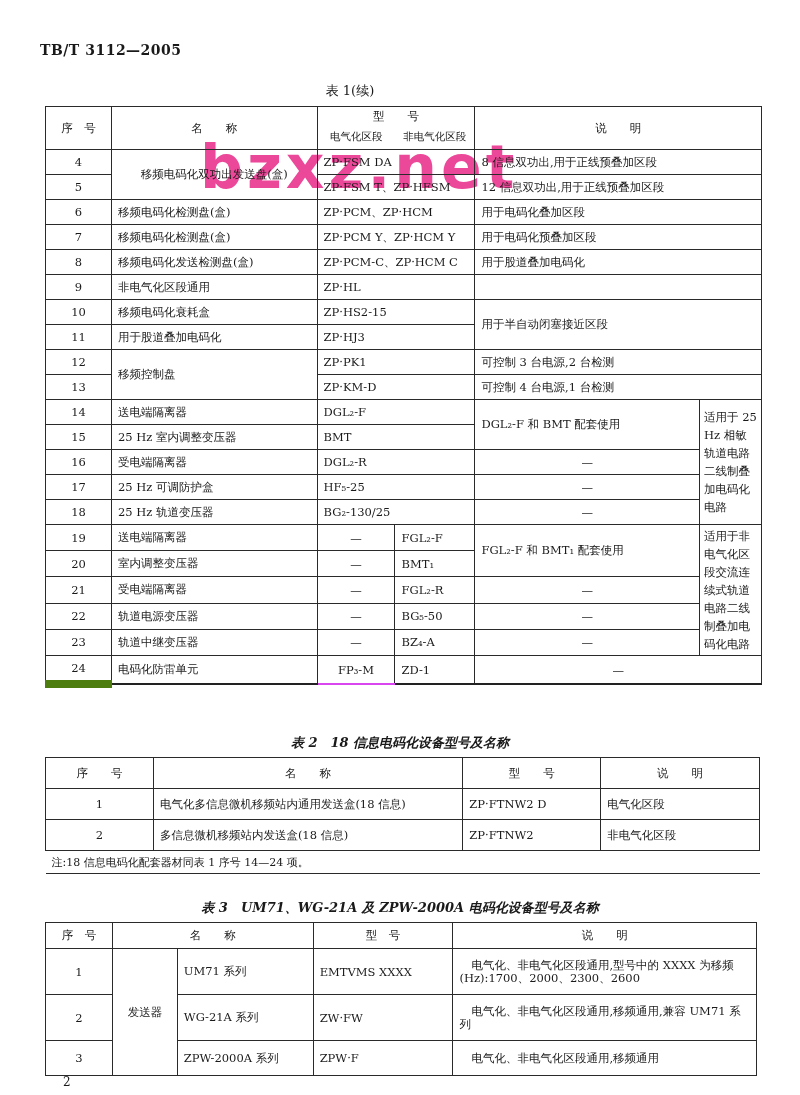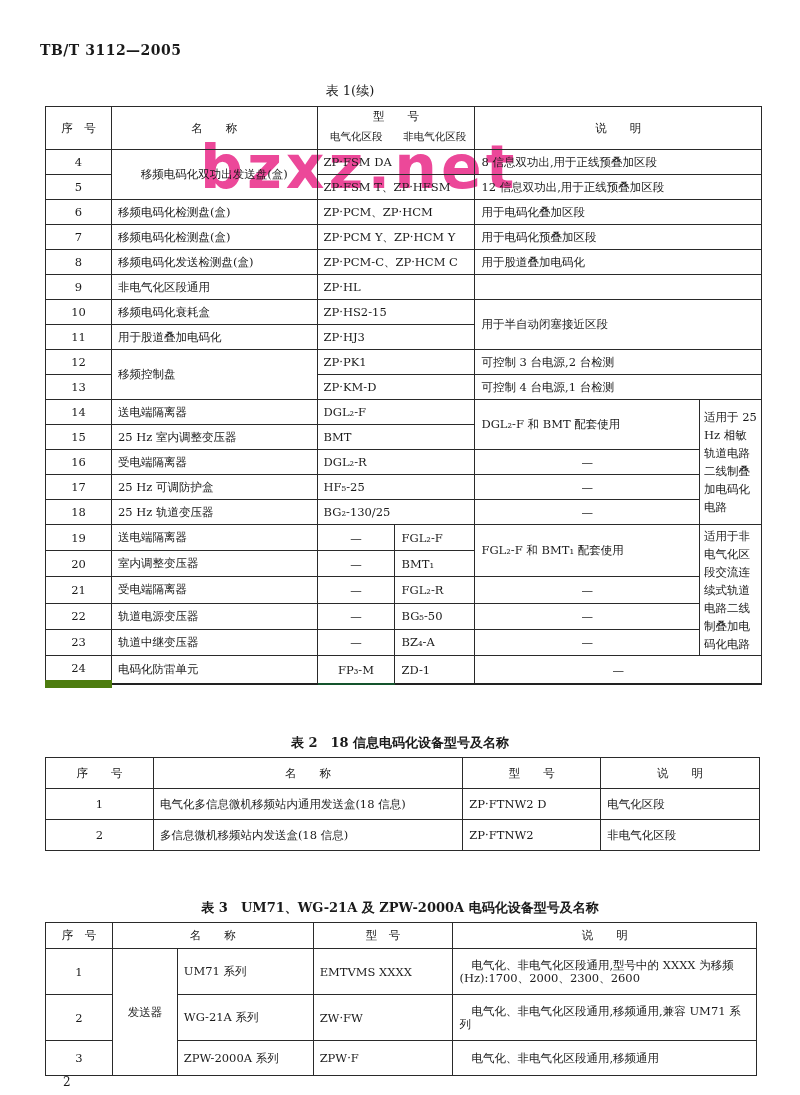--- a/index.html
+++ b/index.html
@@ -2,21 +2,21 @@
 <html><head>
 <meta charset="utf-8">
 <style>
   html, body { margin: 0; padding: 0; background: #ffffff; }
   body {
     width: 800px; height: 1095px; position: relative; overflow: hidden;
     font-family: "DejaVu Serif", "Liberation Serif", serif; color: #1a1a1a;
   }
   .std-code { position: absolute; left: 40px; top: 42px; font-size: 14px; font-weight: bold; letter-spacing: 0.5px; }
   .cap { position: absolute; font-size: 13px; text-align: center; }
-  .cap.bold { font-weight: bold; }
+  .cap.bold { font-weight: bold; font-style: italic; }
   .watermark { position: absolute; left: 200px; top: 132px; font-family: "DejaVu Sans", sans-serif; font-size: 60px; font-weight: bold; color: #ec4899; letter-spacing: 4px; z-index: 0; }
   table { position: absolute; border-collapse: collapse; font-size: 11.5px; z-index: 1; background: transparent; }
   td, th { border: 1px solid #2a2a2a; padding: 0 6px; font-weight: normal; }
   .t1 { left: 45px; top: 106px; width: 717px; }
   .t1 td { height: 24px; }
   .c { text-align: center; }
   .l { text-align: left; }
   .vnote { font-size: 11.5px; line-height: 18px; text-align: left; padding: 2px 4px; width: 52px; }
   .t2 { left: 45px; top: 757px; width: 715px; }
   .t2 td { height: 30px; }
@@ -179,21 +179,21 @@
     <td class="c">23</td>
     <td class="l">轨道中继变压器</td>
     <td class="c">—</td>
     <td class="l">BZ₄-A</td>
     <td class="c">—</td>
   </tr>
 
   <tr>
     <td class="c" style="border-bottom:8px solid #4d7c0f">24</td>
     <td class="l" style="border-bottom:2px solid #222">电码化防雷单元</td>
-    <td class="c" style="border-bottom:2px solid #14532d">FP₃-M</td>
+    <td class="c" style="border-bottom:2px solid #d946ef">FP₃-M</td>
     <td class="l" style="border-bottom:2px solid #222">ZD-1</td>
     <td colspan="2" class="c" style="border-bottom:2px solid #222">—</td>
   </tr>
 </tbody>
   </table>
 
 <div class="cap bold" style="left:0;width:800px;top:734px;">表 2　18 信息电码化设备型号及名称</div>
 
 <table class="t2">
   <colgroup>
@@ -213,20 +213,23 @@
     <td class="c">1</td>
     <td class="l">电气化多信息微机移频站内通用发送盒(18 信息)</td>
     <td class="l">ZP·FTNW2 D</td>
     <td class="l">电气化区段</td>
   </tr>
   <tr>
     <td class="c">2</td>
     <td class="l">多信息微机移频站内发送盒(18 信息)</td>
     <td class="l">ZP·FTNW2</td>
     <td class="l">非电气化区段</td>
+  </tr>
+  <tr class="note">
+    <td colspan="4">注:18 信息电码化配套器材同表 1 序号 14—24 项。</td>
   </tr>
 </tbody>
   </table>
 
 <div class="cap bold" style="left:0;width:800px;top:899px;">表 3　UM71、WG-21A 及 ZPW-2000A 电码化设备型号及名称</div>
 
 <table class="t3">
   <colgroup>
       <col style="width:67px">
       <col style="width:65px">

